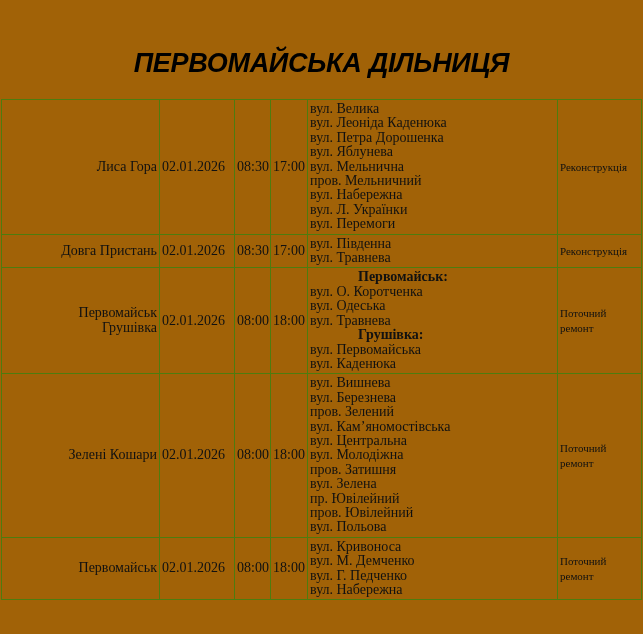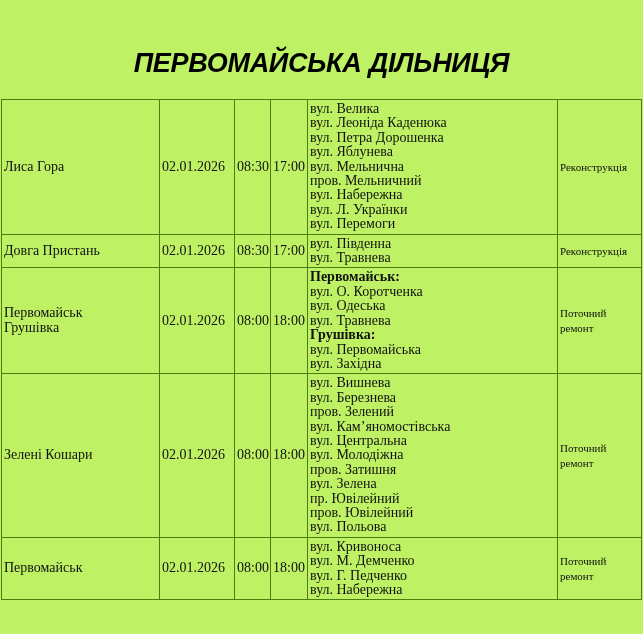--- a/index.html
+++ b/index.html
@@ -4,21 +4,21 @@
 <style>
   html, body {
     margin: 0;
     padding: 0;
     background: #ffffff;
     width: 643px;
   }
   .page {
     width: 643px;
     height: 634px;
-    background: #bef264;
+    background: #a16207;
     color: #111111;
     overflow: hidden;
   }
   .title {
     margin: 46px 0 0 0;
     padding: 0;
     text-align: center;
     font-family: "Liberation Sans", "DejaVu Sans", sans-serif;
     font-weight: bold;
     font-style: italic;
@@ -39,36 +39,38 @@
   table.schedule td {
     border: 1px solid #4d7c0f;
     vertical-align: middle;
     line-height: 14.4px;
     padding: 2px 2px;
     overflow: hidden;
   }
   td.c-name {
     padding-left: 9px;
     white-space: pre-line;
+    text-align: right;
   }
   td.c-date {
     padding-left: 7px;
     white-space: nowrap;
   }
   td.c-time {
     text-align: right;
   }
   td.c-streets {
     padding: 2px 4px 2px 5px;
   }
   td.c-streets .street-line {
     line-height: 14.4px;
   }
   td.c-streets .bold {
     font-weight: bold;
+    margin-left: 48px;
   }
   td.c-status {
     padding-left: 4px;
     padding-right: 1px;
     font-size: 11px;
   }
 </style>
 </head>
 <body>
 
@@ -120,21 +122,21 @@
     <td class="c-date">02.01.2026</td>
     <td class="c-time">08:00</td>
     <td class="c-time">18:00</td>
     <td class="c-streets">
             <div class="street-line bold">Первомайськ:</div>
             <div class="street-line">вул. О. Коротченка</div>
             <div class="street-line">вул. Одеська</div>
             <div class="street-line">вул. Травнева</div>
             <div class="street-line bold">Грушівка:</div>
             <div class="street-line">вул. Первомайська</div>
-            <div class="street-line">вул. Західна</div>
+            <div class="street-line">вул. Каденюка</div>
           </td>
     <td class="c-status">Поточний ремонт</td>
   </tr>
         <tr>
     <td class="c-name">Зелені Кошари</td>
     <td class="c-date">02.01.2026</td>
     <td class="c-time">08:00</td>
     <td class="c-time">18:00</td>
     <td class="c-streets">
             <div class="street-line">вул. Вишнева</div>

